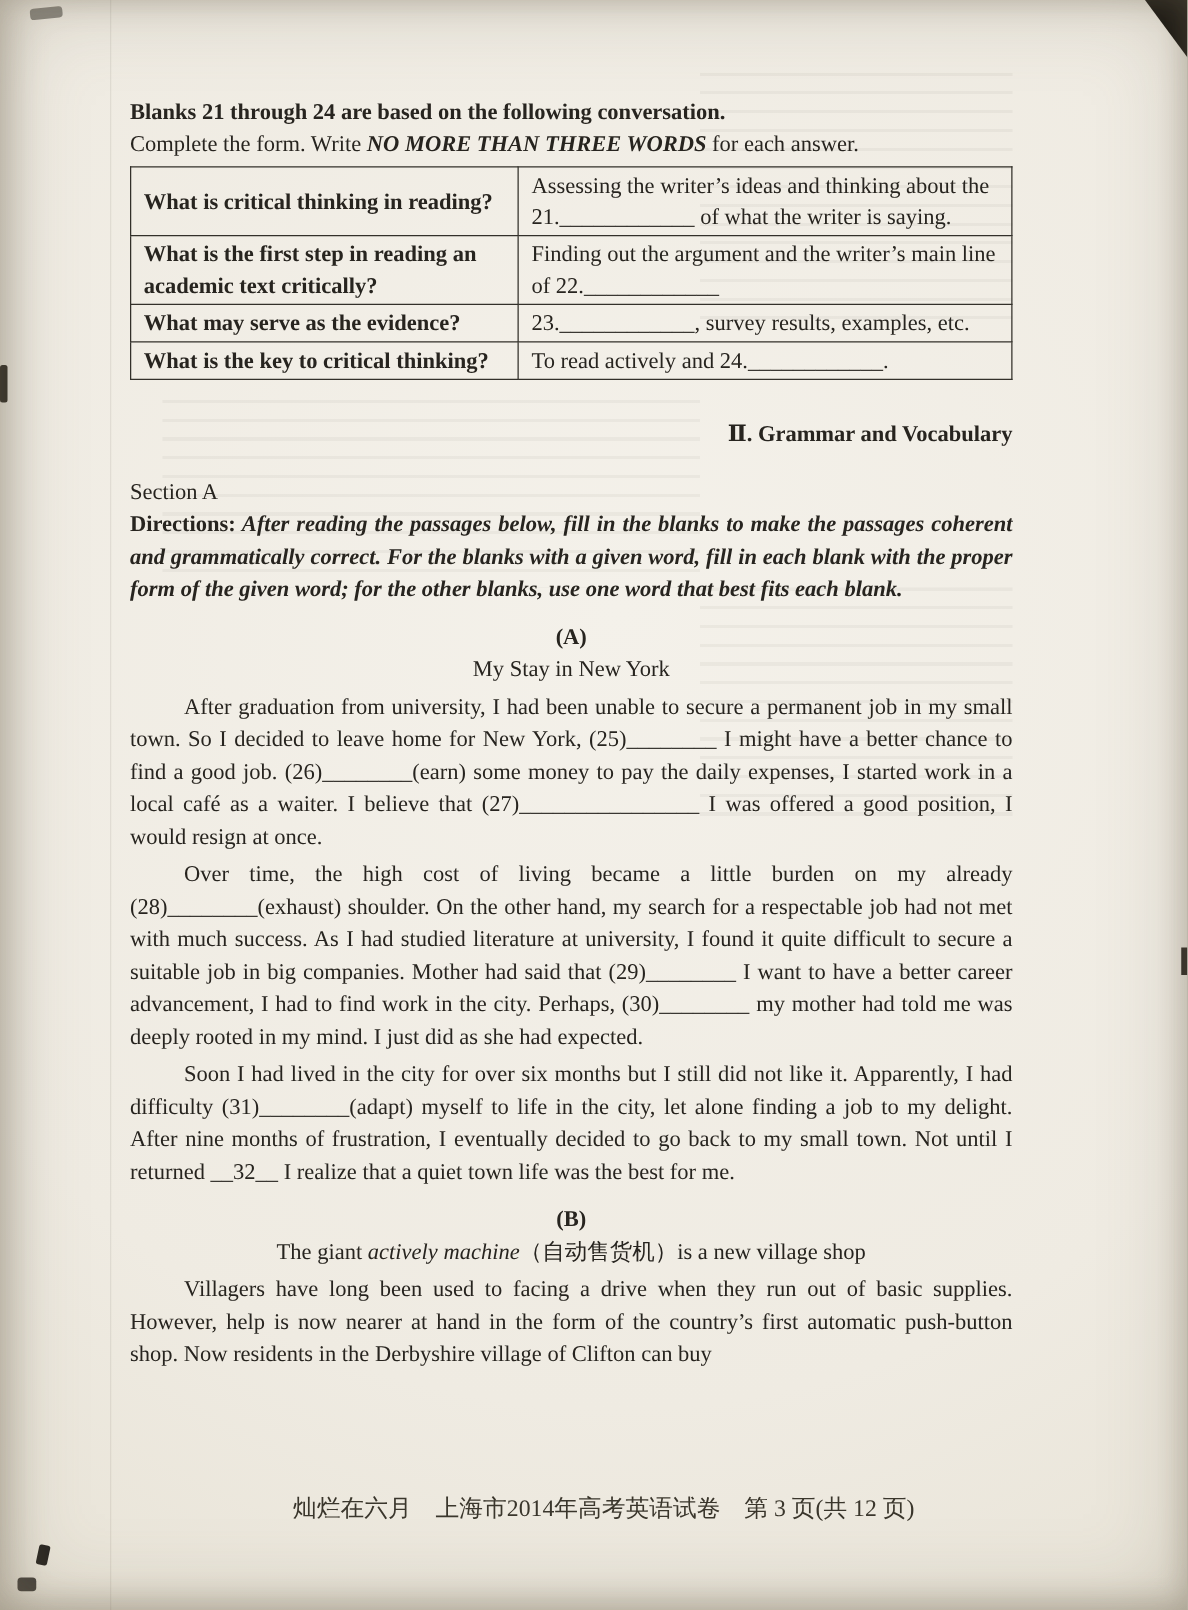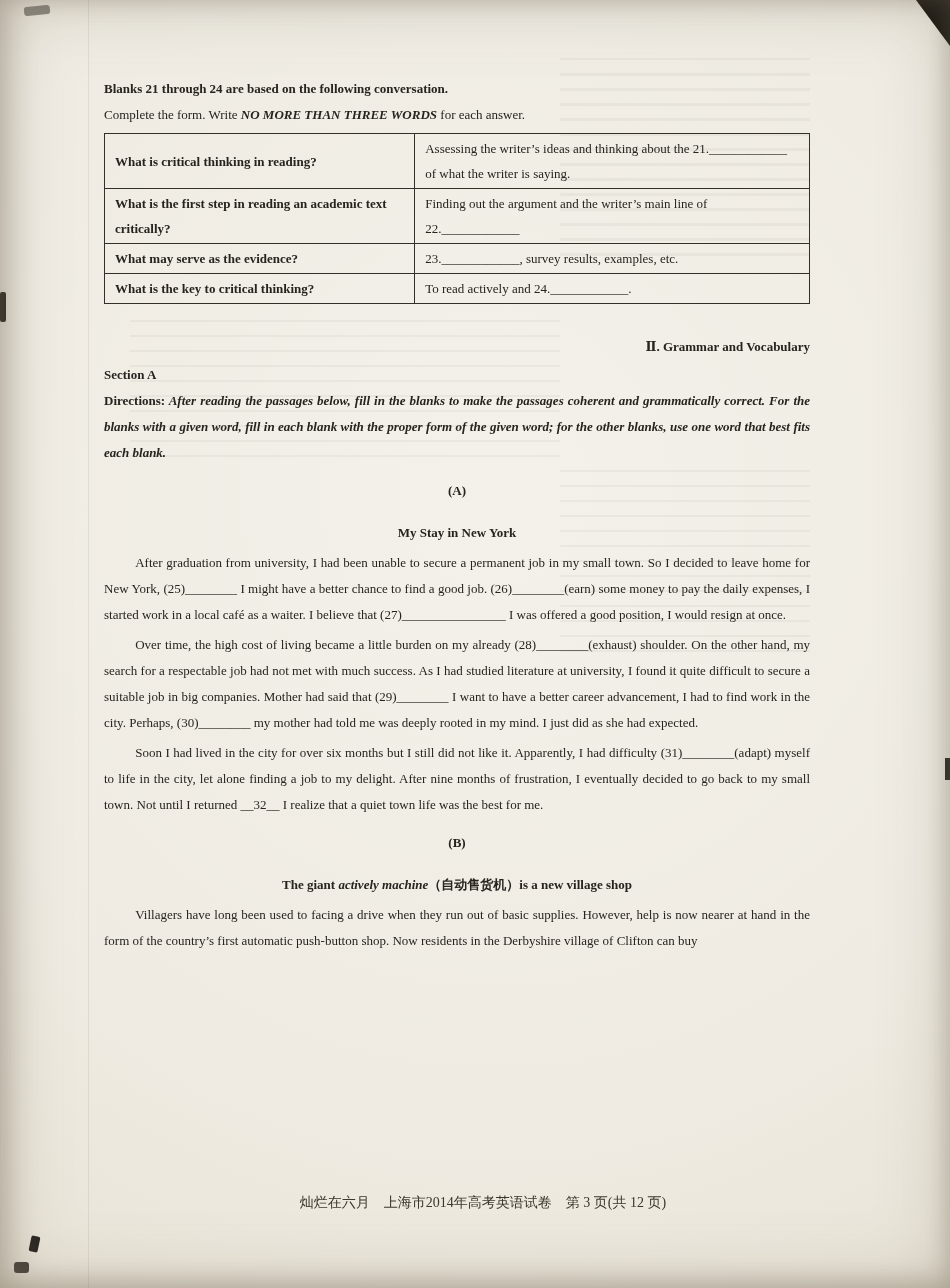--- a/index.html
+++ b/index.html
@@ -13,41 +13,41 @@
     color: #27241f;
   }
   .page::after {
     content: "";
     position: absolute; inset: 0; pointer-events: none;
     box-shadow: inset 0 0 70px rgba(110,100,80,.28),
                 inset 14px 0 26px rgba(110,100,80,.20),
                 inset -8px 0 18px rgba(110,100,80,.12),
                 inset 0 -10px 22px rgba(110,100,80,.14);
   }
-  .content { position: absolute; left: 104px; top: 76px; width: 706px; font-size: 13px; line-height: 26px; }
+  .content { position: absolute; left: 104px; top: 76px; width: 706px; font-size: 18px; line-height: 26px; }
   p { margin: 0; }
   .intro1 { font-weight: bold; }
   .bi { font-weight: bold; font-style: italic; }
 
   .form-table { width: 100%; border-collapse: collapse; margin-top: 5px; line-height: 25px; }
   .form-table td { border: 1.6px solid #33302a; padding: 2px 10px; vertical-align: middle; }
   .form-table td.q { width: 44%; font-weight: bold; }
 
   .section-title { font-weight: bold; margin-top: 30px; text-align: right; }
-  .section-sub  { font-weight: bold; margin-top: 2px; }
+  .section-sub  { font-weight: normal; margin-top: 20px; }
   .directions { margin-top: 0; text-align: justify; }
   .directions .lbl { font-weight: bold; }
   .directions .txt { font-weight: bold; font-style: italic; }
 
   .center { text-align: center; }
   .passage-label { font-weight: bold; margin-top: 12px; }
-  .passage-title { font-weight: bold; margin-top: 16px; }
+  .passage-title { font-weight: normal; margin-top: 0; }
   .para { text-align: justify; text-indent: 2.4em; margin-top: 4px; }
 
-  .footer { position: absolute; left: 16px; right: 0; top: 1194px; text-align: center; font-size: 14px; color: #3a362c; }
+  .footer { position: absolute; left: 16px; right: 0; top: 1194px; text-align: center; font-size: 19px; color: #3a362c; }
 
   
   .corner-tr { position: absolute; top: 0; right: 0; width: 0; height: 0;
     border-top: 46px solid #171511; border-left: 34px solid transparent; }
   .mark { position: absolute; background: #2a2722; }
   .mark-tl   { left: 24px;  top: 6px;    width: 26px; height: 9px;  border-radius: 3px; opacity: .5; transform: rotate(-6deg); }
   .mark-left { left: 0;     top: 292px;  width: 6px;  height: 30px; border-radius: 2px; }
   .mark-right{ right: 0;    top: 758px;  width: 5px;  height: 22px; }
   .mark-bl1  { left: 30px;  top: 1236px; width: 9px;  height: 16px; border-radius: 2px; transform: rotate(12deg); }
   .mark-bl2  { left: 14px;  top: 1262px; width: 15px; height: 11px; border-radius: 3px; opacity: .85; }

